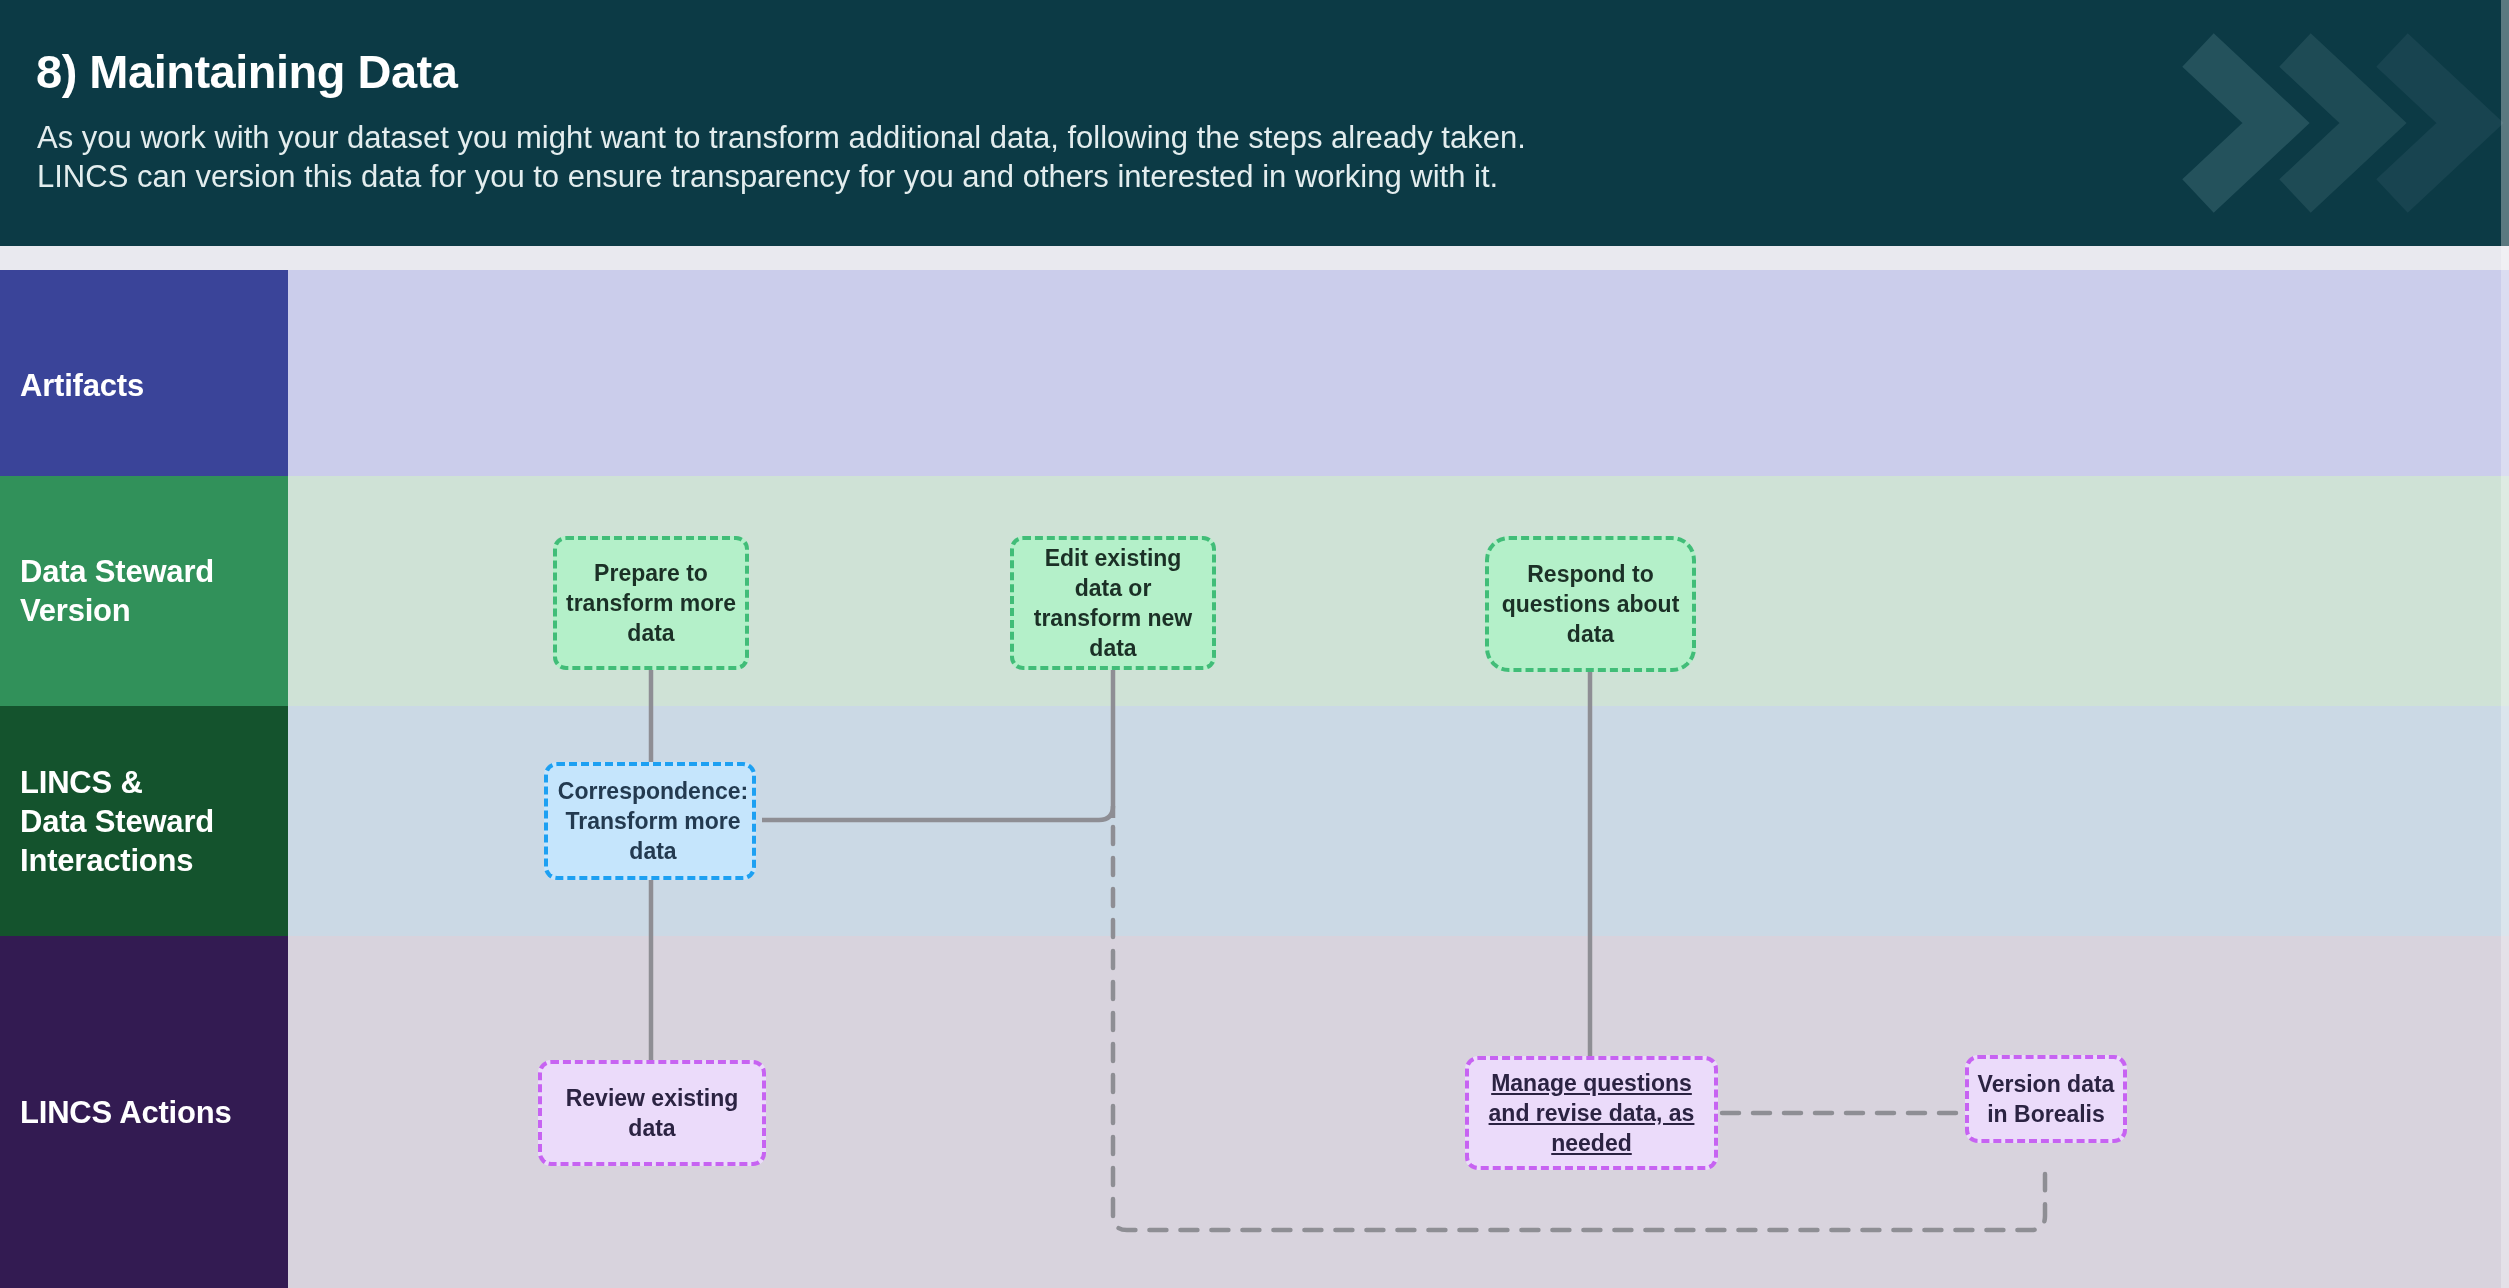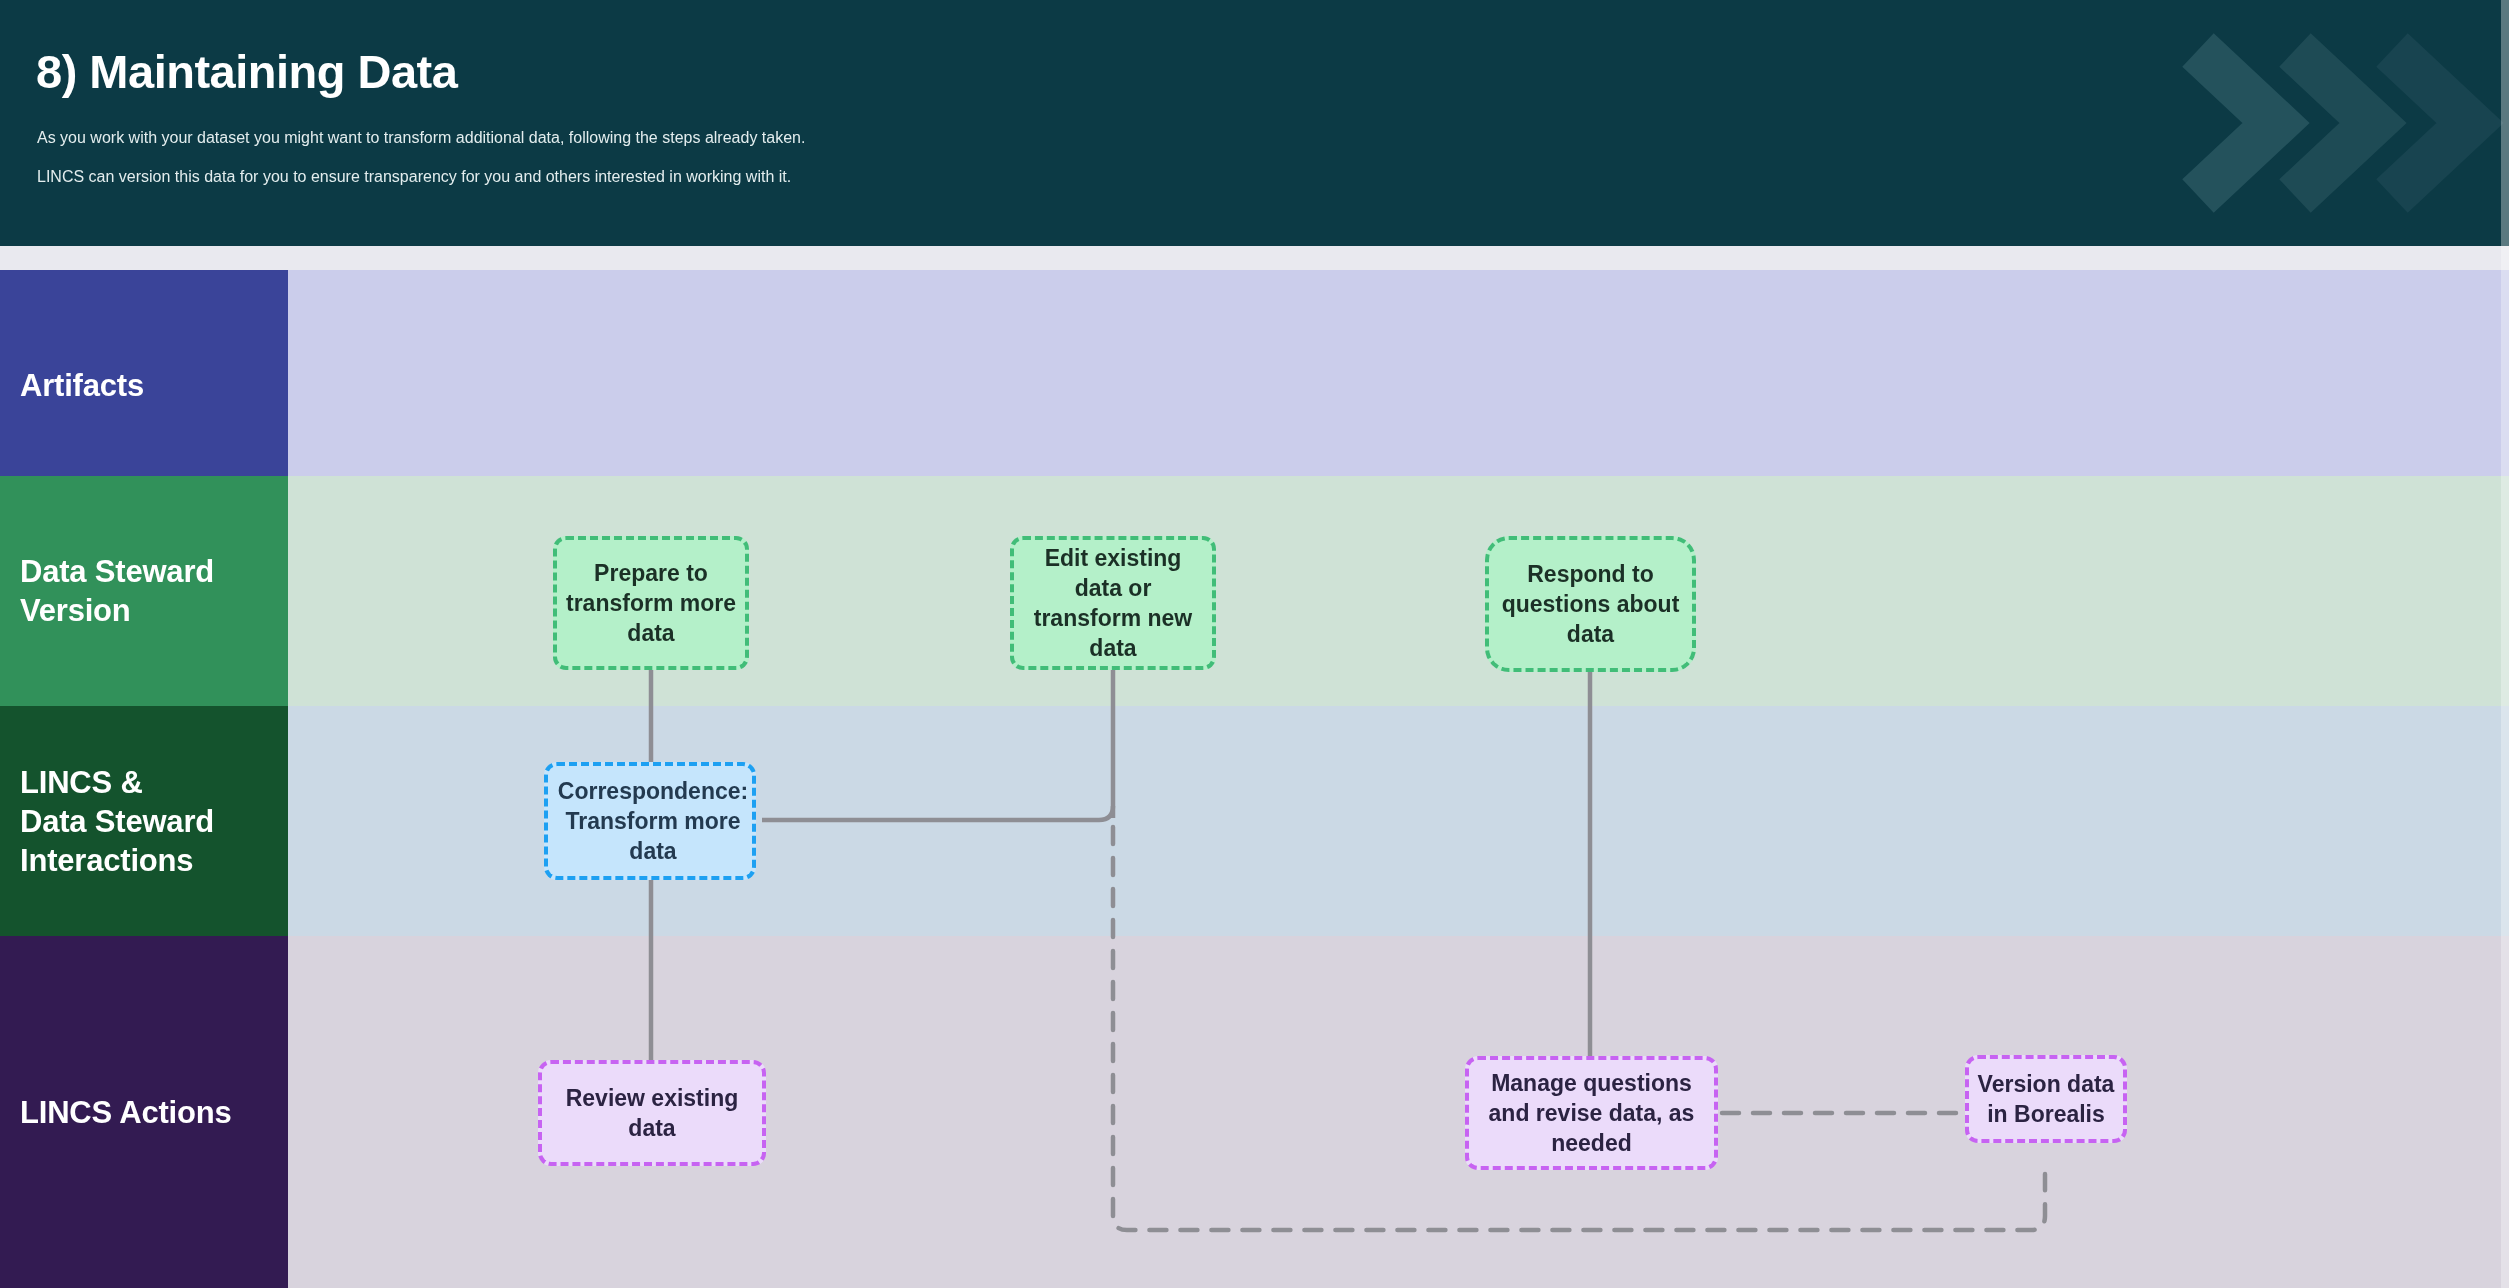--- a/index.html
+++ b/index.html
@@ -12,21 +12,21 @@
   .header{
     position:absolute;left:0;top:0;width:2509px;height:246px;
     background:#0c3a45;color:#ffffff;
   }
   .header .title{
     position:absolute;left:36px;top:44px;margin:0;
     font-size:47px;font-weight:bold;letter-spacing:-0.5px;color:#ffffff;
   }
   .header .subtitle{
     position:absolute;left:37px;top:118px;margin:0;
-    font-size:16px;font-weight:normal;color:#e3edee;line-height:39px;
+    font-size:31px;font-weight:normal;color:#e3edee;line-height:39px;
   }
   .header .subtitle span{display:block;}
   .chevrons{position:absolute;left:2140px;top:0;width:370px;height:246px;overflow:visible;}
   
   .lane{position:absolute;left:0;width:2509px;display:flex;}
   .lane-sidebar{
     width:288px;flex:0 0 288px;height:100%;display:flex;flex-direction:column;
     justify-content:center;padding-left:20px;color:#ffffff;
     font-size:31px;font-weight:bold;line-height:39px;letter-spacing:-0.2px;
   }
@@ -52,21 +52,21 @@
     border-radius:13px;border:4px dashed;padding:6px 8px;
   }
   .node-green{background:#b4f0c9;border-color:#41bd78;color:#1b3026;}
   .node-blue{background:#c5e5fc;border-color:#1da0f2;color:#233a50;padding-left:14px;}
   .node-purple{background:#ebdbfa;border-color:#c763f2;color:#2b2342;}
   .node-prepare{left:553px;top:536px;width:196px;height:134px;}
   .node-edit{left:1010px;top:536px;width:206px;height:134px;}
   .node-respond{left:1485px;top:536px;width:211px;height:136px;border-radius:24px;}
   .node-correspondence{left:544px;top:762px;width:212px;height:118px;}
   .node-review{left:538px;top:1060px;width:228px;height:106px;}
-  .node-manage{left:1465px;top:1056px;width:253px;height:114px;}
+  .node-manage{left:1465px;top:1056px;width:253px;height:114px;text-decoration:underline;}
   .node-version{left:1965px;top:1055px;width:162px;height:88px;}
   
   .edge-strip{
     position:absolute;right:0;top:0;width:8px;height:1288px;
     background:rgba(255,255,255,0.32);z-index:5;
   }
 </style>
 </head>
 <body>
 

